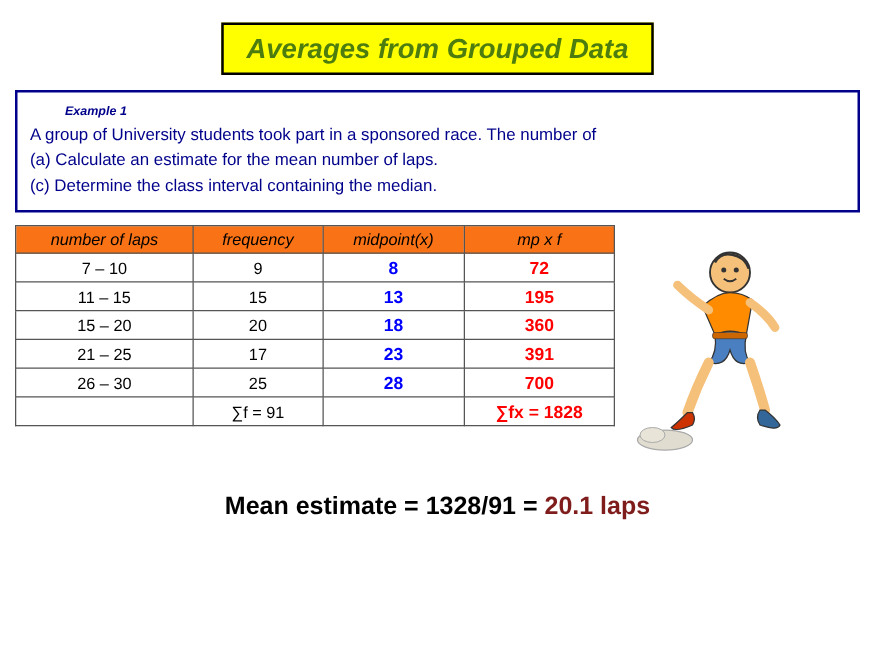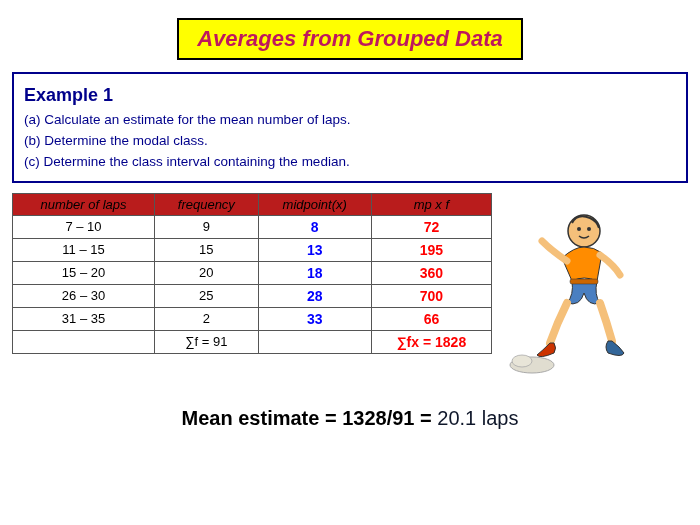--- a/index.html
+++ b/index.html
@@ -18,56 +18,58 @@
       justify-content: center;
       margin: 18px auto 12px;
     }
     .title-inner {
       background: #ffff00;
       border: 2px solid #000;
       padding: 6px 18px;
       font-size: 22px;
       font-weight: bold;
       font-style: italic;
-      color: #be185d;
+      color: #4d7c0f;
     }
 
     
     .example-box {
       border: 2px solid #00008b;
       margin: 0 12px 10px 12px;
       padding: 8px 10px;
       font-size: 13.5px;
       color: #00008b;
       line-height: 1.55;
     }
     .example-box .example-title {
       font-weight: bold;
-      font-size: 18px;
+      font-style: italic;
+      font-size: 10px;
+      margin-left: 28px;
     }
 
     
     .table-section {
       display: flex;
       margin: 0 12px;
       align-items: flex-start;
     }
 
     .data-table {
       border-collapse: collapse;
       font-size: 13px;
       min-width: 480px;
     }
     .data-table th, .data-table td {
       border: 1px solid #555;
       padding: 3px 10px;
       text-align: center;
     }
     .data-table th {
-      background: #b91c1c;
+      background: #f97316;
       font-weight: normal;
       font-style: italic;
       font-size: 13px;
     }
     .data-table td.blue {
       color: #0000ff;
       font-weight: bold;
       font-size: 14px;
     }
     .data-table td.red-bold {
@@ -91,41 +93,41 @@
 
     
     .mean-line {
       text-align: center;
       margin-top: 14px;
       font-size: 20px;
       font-weight: bold;
       color: #000;
     }
     .mean-line .highlight {
-      color: #0f172a;
-      font-weight: normal;
+      color: #7f1d1d;
+      font-weight: bold;
     }
 
     
     .runner-svg {
       width: 130px;
       height: 180px;
     }
   </style>
 </head>
 <body>
 
 <div class="title-box">
   <div class="title-inner">Averages from Grouped Data</div>
 </div>
 
 <div class="example-box">
   <div class="example-title">Example 1</div>
+  <div>A group of University students took part in a sponsored race. The number of</div>
   <div>(a) Calculate an estimate for the mean number of laps.</div>
-  <div>(b) Determine the modal class.</div>
   <div>(c) Determine the class interval containing the median.</div>
 </div>
 
 <div class="table-section">
   <table class="data-table">
     <thead>
       <tr>
         <th>number of laps</th>
         <th>frequency</th>
         <th>midpoint(x)</th>
@@ -145,30 +147,30 @@
           <td class="blue">13</td>
           <td class="red-bold">195</td>
         </tr>
         <tr>
           <td>15 – 20</td>
           <td>20</td>
           <td class="blue">18</td>
           <td class="red-bold">360</td>
         </tr>
         <tr>
+          <td>21 – 25</td>
+          <td>17</td>
+          <td class="blue">23</td>
+          <td class="red-bold">391</td>
+        </tr>
+        <tr>
           <td>26 – 30</td>
           <td>25</td>
           <td class="blue">28</td>
           <td class="red-bold">700</td>
-        </tr>
-        <tr>
-          <td>31 – 35</td>
-          <td>2</td>
-          <td class="blue">33</td>
-          <td class="red-bold">66</td>
         </tr>
       </tbody>
     <tfoot>
       <tr>
         <td></td>
         <td class="sum-cell">∑f = 91</td>
         <td></td>
         <td class="sum-cell red-bold">∑fx = 1828</td>
       </tr>
     </tfoot>

